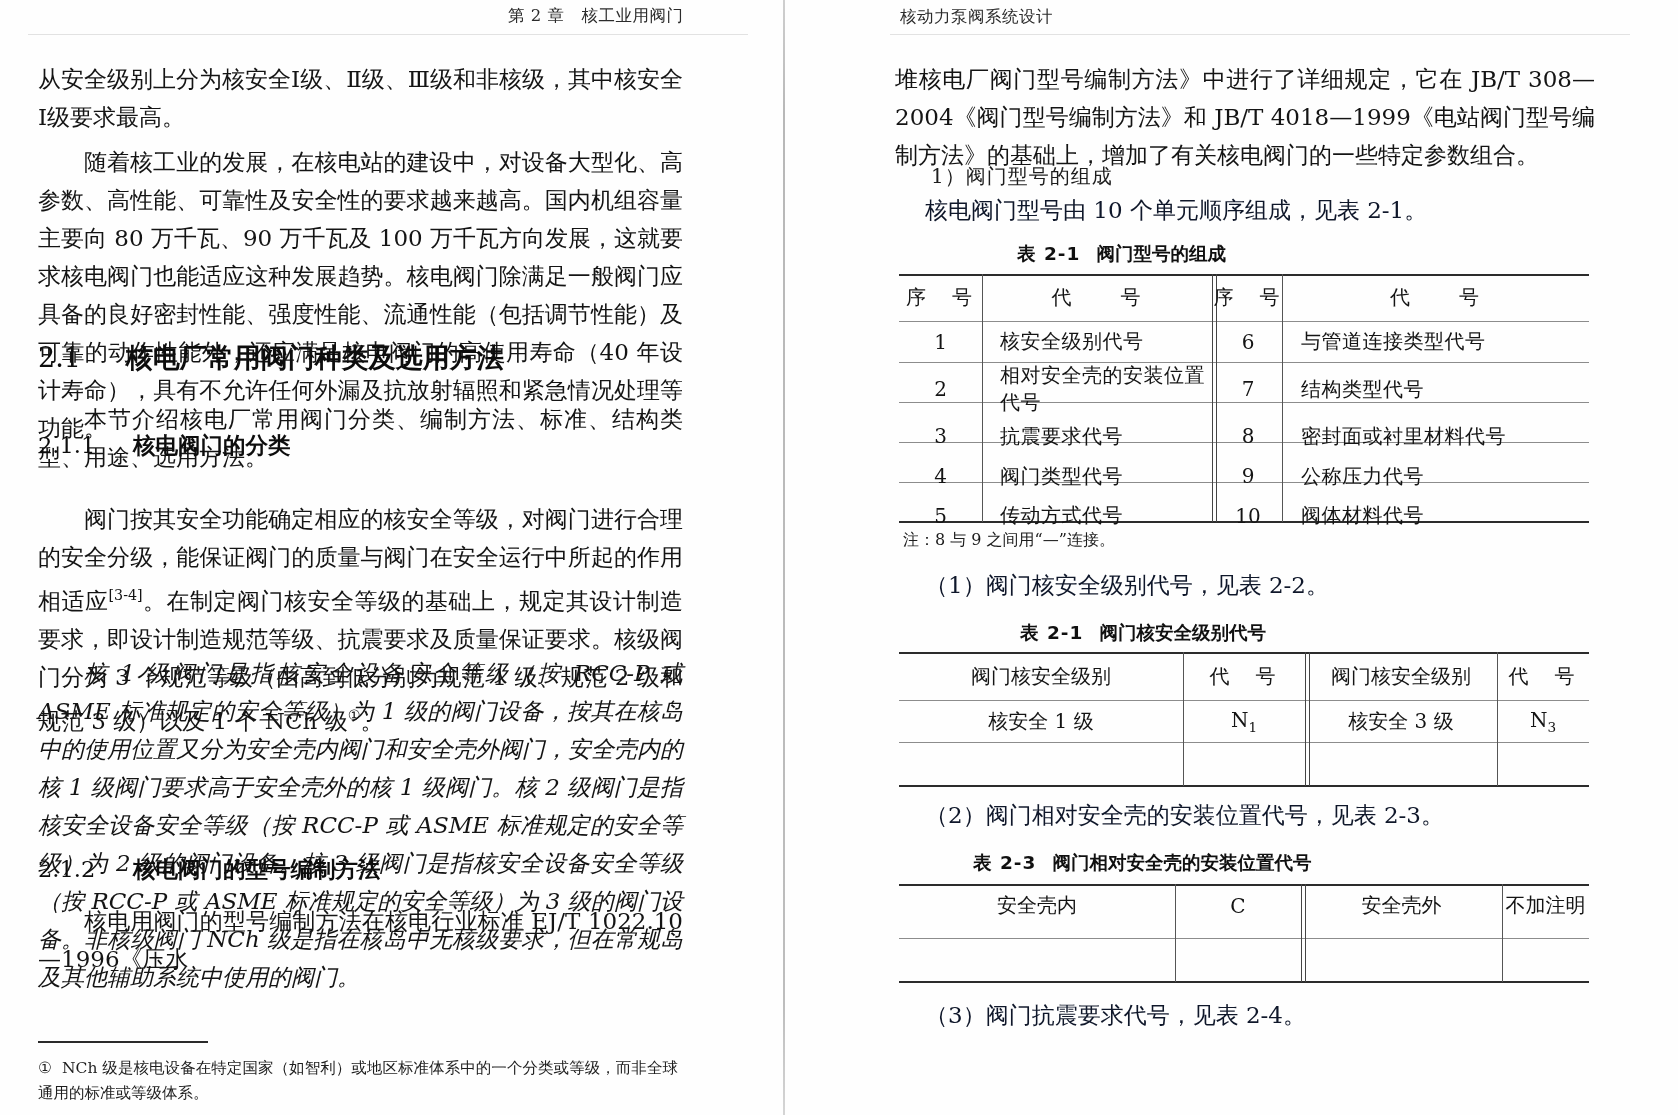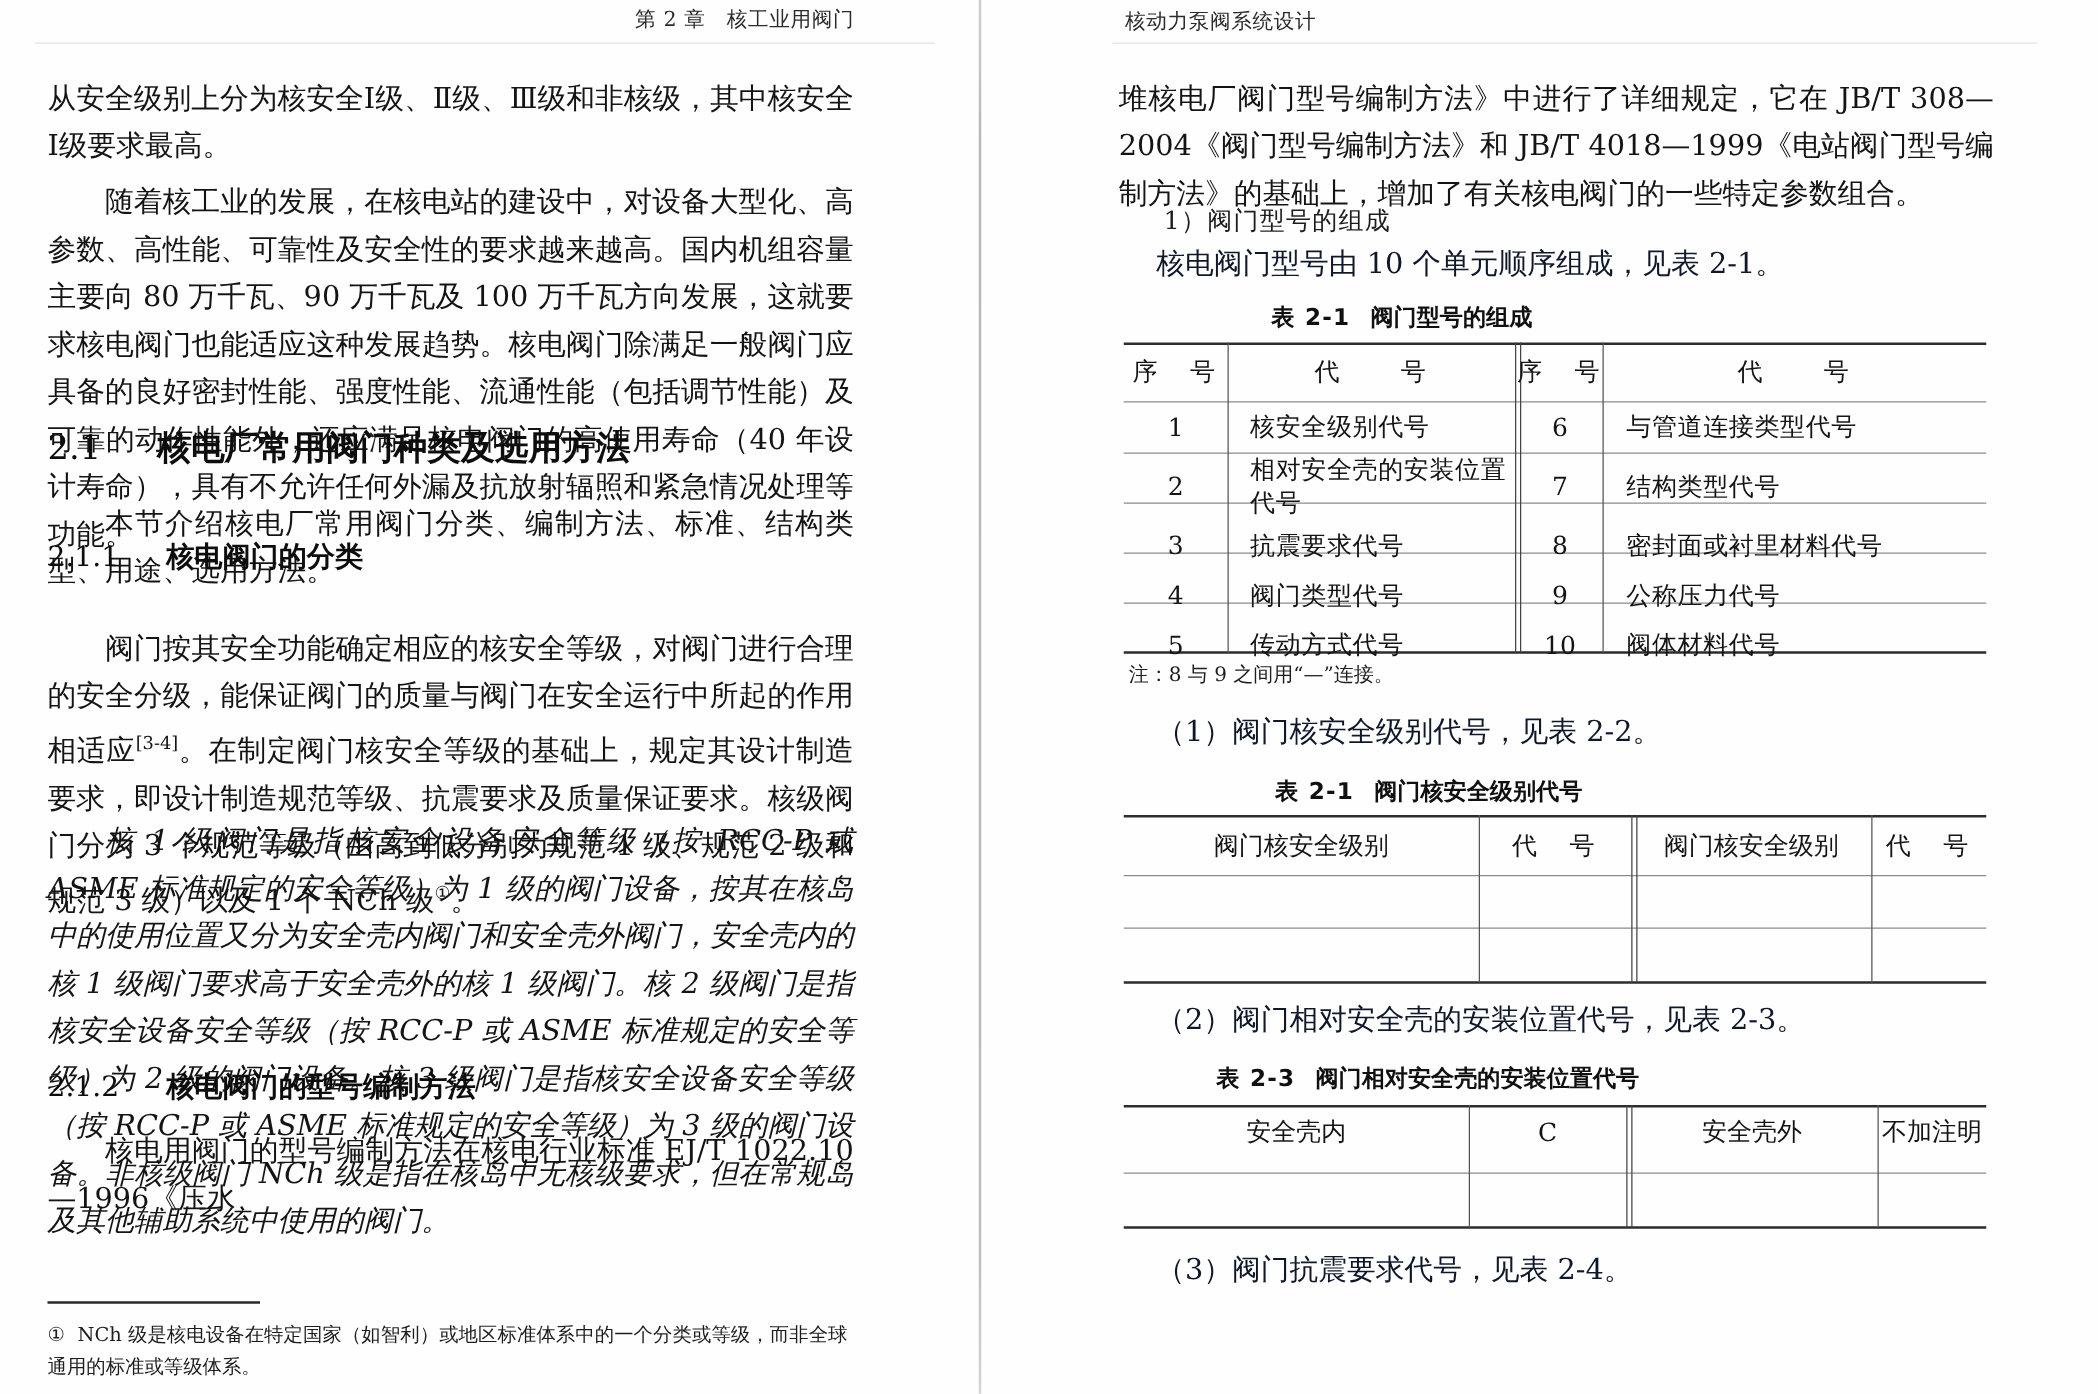--- a/index.html
+++ b/index.html
@@ -332,20 +332,26 @@
             <col style="width:192px">
             <col style="width:92px">
         </colgroup>
         <tbody>
           <tr class="hdr" style="height:48px">
             <td style="letter-spacing:0">阀门核安全级别</td>
             <td>代　号</td>
             <td style="letter-spacing:0">阀门核安全级别</td>
             <td>代　号</td>
           </tr>
+          <tr style="height:42px">
+            <td class="c">核安全 1 级</td>
+            <td class="c">N<span class="sub">1</span></td>
+            <td class="c">核安全 3 级</td>
+            <td class="c">N<span class="sub">3</span></td>
+          </tr>
         </tbody>
       </table>
     </div>
 
     <div class="para-item" style="left:140px; top:800px;">（2）阀门相对安全壳的安装位置代号，见表 2‑3。</div>
 
     <div class="tbl-cap" style="left:188px; top:850px;">
       <span class="capnum">表 2‑3</span><span class="captitle">阀门相对安全壳的安装位置代号</span>
     </div>
 

